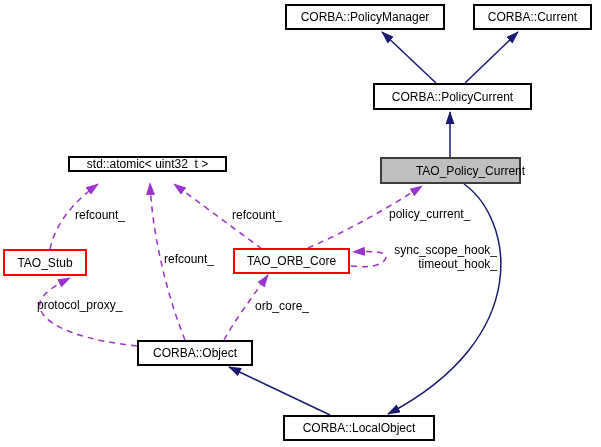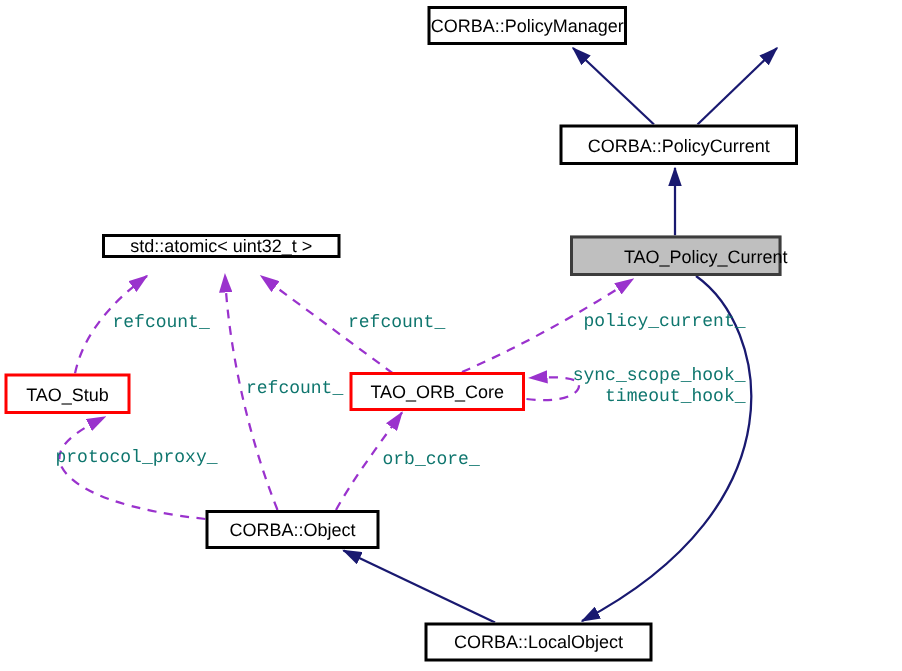--- a/index.html
+++ b/index.html
@@ -18,25 +18,24 @@
     background:var(--node-fill,#fff);
     display:flex;align-items:center;justify-content:center;
     font-size:12px;color:#000;
     white-space:nowrap;
     z-index:2;
   }
   .node.red{border-color:var(--trunc-border,#f00);}
   .node.highlight{background:var(--hl-fill,#bfbfbf);border-color:#3c3c3c;padding-left:40px;}
   .edge-label{
     position:absolute;
-    font-size:12px;color:#0f766e;
+    font-size:12px;color:#000000;
     white-space:pre-line;
     z-index:3;
     line-height:14px;
-    font-family:Liberation Mono, monospace;
   }
   .edge-label.center{text-align:right;}
   .inh{stroke:var(--inh-color,#191970);stroke-width:1.5;fill:none;}
   .use{stroke:var(--use-color,#9a32cd);stroke-width:1.5;fill:none;stroke-dasharray:6,5;}
 </style>
 </head>
 <body>
 
 <div id="canvas">
 
@@ -58,24 +57,27 @@
 
     <path class="use" marker-end="url(#ah-use)" d="M 50,249 C 55,225 72,203 98,184"></path>
     <path class="use" marker-end="url(#ah-use)" d="M 185,340 C 165,290 152,230 150,183"></path>
     <path class="use" marker-end="url(#ah-use)" d="M 262,249 L 174,184"></path>
     <path class="use" marker-end="url(#ah-use)" d="M 137,346 C 90,341 48,329 40,309 C 37,297 50,288 70,278"></path>
     <path class="use" marker-end="url(#ah-use)" d="M 224,340 C 235,320 250,300 268,275"></path>
     <path class="use" marker-end="url(#ah-use)" d="M 308,248 C 345,232 385,210 422,186"></path>
     <path class="use" marker-end="url(#ah-use)" d="M 351,266 C 374,269 386,263 386,257 C 386,251 369,251 353,252"></path>
   </svg>
 
-  <div class="node" style="left:285px;top:4px;width:133px;height:26px">
+  <div class="node" style="left:285px;top:4px;width:160px;height:26px">
     <span>CORBA::PolicyManager</span>
   </div>
 
+  <div class="node" style="left:473px;top:4px;width:119px;height:26px">
+    <span>CORBA::Current</span>
+  </div>
 
   <div class="node" style="left:373px;top:83px;width:159px;height:27px">
     <span>CORBA::PolicyCurrent</span>
   </div>
 
   <div class="node highlight" style="left:380px;top:157px;width:141px;height:27px">
     <span>TAO_Policy_Current</span>
   </div>
 
   <div class="node" style="left:68px;top:156px;width:159px;height:16px">

